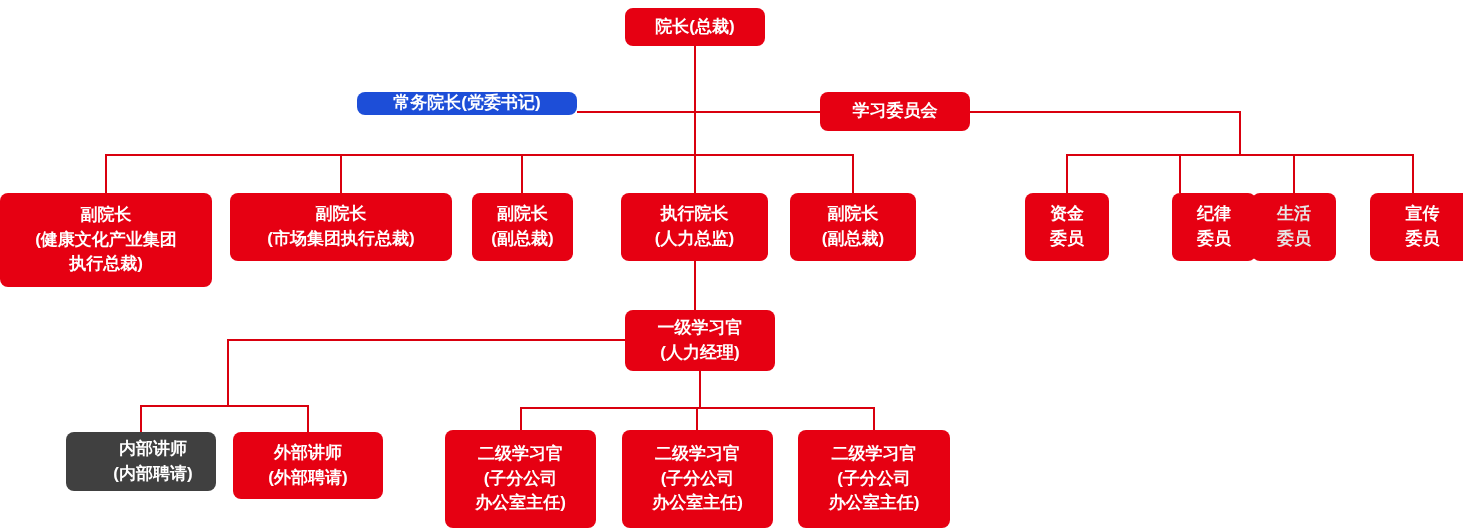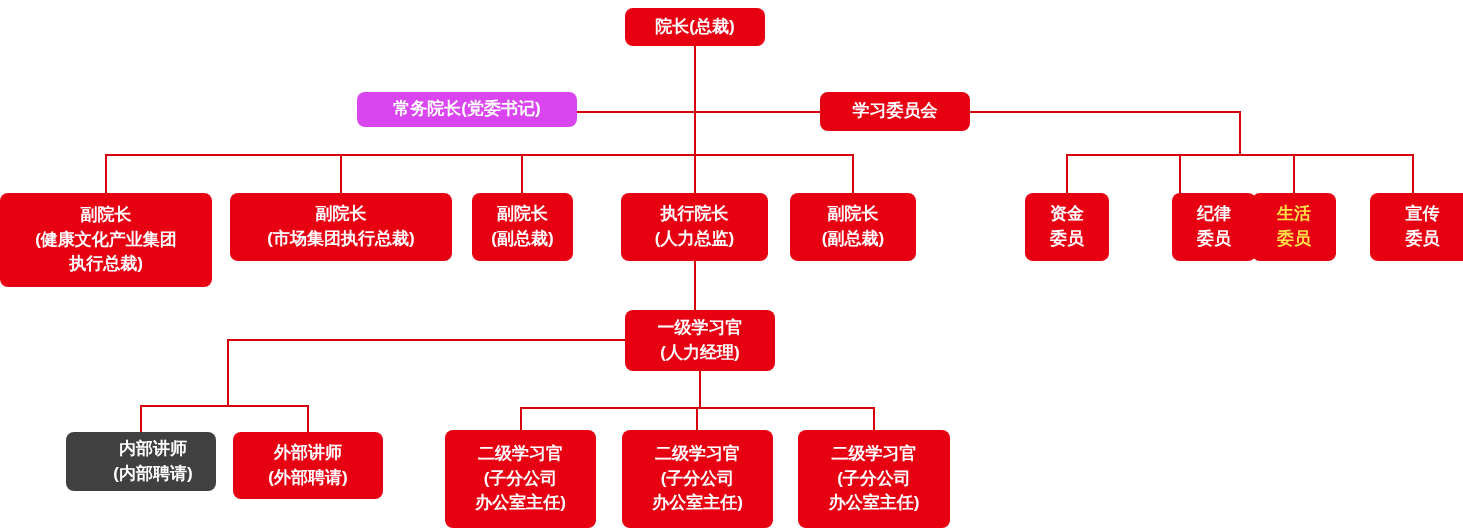--- a/index.html
+++ b/index.html
@@ -63,21 +63,21 @@
     <div class="connector" style="left: 140px; top: 407px; width: 2px; height: 25px; background: rgb(217, 0, 14);"></div>
     <div class="connector" style="left: 307px; top: 407px; width: 2px; height: 25px; background: rgb(217, 0, 14);"></div>
     <div class="connector" style="left: 699px; top: 371px; width: 2px; height: 37px; background: rgb(217, 0, 14);"></div>
     <div class="connector" style="left: 520px; top: 407px; width: 355px; height: 2px; background: rgb(217, 0, 14);"></div>
     <div class="connector" style="left: 520px; top: 409px; width: 2px; height: 21px; background: rgb(217, 0, 14);"></div>
     <div class="connector" style="left: 696px; top: 409px; width: 2px; height: 21px; background: rgb(217, 0, 14);"></div>
     <div class="connector" style="left: 873px; top: 409px; width: 2px; height: 21px; background: rgb(217, 0, 14);"></div>
     <div class="org-node" style="left: 625px; top: 8px; width: 140px; height: 38px; background: rgb(230, 0, 18); color: rgb(255, 255, 255);">
       <div class="node-line">院长(总裁)</div>
     </div>
-    <div class="org-node" style="left: 357px; top: 92px; width: 220px; height: 35px; background: #d946ef; color: rgb(255, 255, 255);">
+    <div class="org-node" style="left: 357px; top: 92px; width: 220px; height: 23px; background: #1d4ed8; color: rgb(255, 255, 255);">
       <div class="node-line">常务院长(党委书记)</div>
     </div>
     <div class="org-node" style="left: 820px; top: 92px; width: 150px; height: 39px; background: rgb(230, 0, 18); color: rgb(255, 255, 255);">
       <div class="node-line">学习委员会</div>
     </div>
     <div class="org-node" style="left: 0px; top: 193px; width: 212px; height: 94px; background: rgb(230, 0, 18); color: rgb(255, 255, 255);">
       <div class="node-line">副院长</div>
       <div class="node-line">(健康文化产业集团</div>
       <div class="node-line">执行总裁)</div>
     </div>
@@ -98,21 +98,21 @@
       <div class="node-line">(副总裁)</div>
     </div>
     <div class="org-node" style="left: 1025px; top: 193px; width: 84px; height: 68px; background: rgb(230, 0, 18); color: rgb(255, 255, 255);">
       <div class="node-line">资金</div>
       <div class="node-line">委员</div>
     </div>
     <div class="org-node" style="left: 1138px; top: 193px; width: 84px; height: 68px; background: rgb(230, 0, 18); color: rgb(255, 255, 255); margin-left: 34px;">
       <div class="node-line">纪律</div>
       <div class="node-line">委员</div>
     </div>
-    <div class="org-node" style="left: 1252px; top: 193px; width: 84px; height: 68px; background: rgb(230, 0, 18); color: #fde047;">
+    <div class="org-node" style="left: 1252px; top: 193px; width: 84px; height: 68px; background: rgb(230, 0, 18); color: #e5e5e5;">
       <div class="node-line">生活</div>
       <div class="node-line">委员</div>
     </div>
     <div class="org-node" style="left: 1370px; top: 193px; width: 105px; height: 68px; background: rgb(230, 0, 18); color: rgb(255, 255, 255);">
       <div class="node-line">宣传</div>
       <div class="node-line">委员</div>
     </div>
     <div class="org-node" style="left: 625px; top: 310px; width: 150px; height: 61px; background: rgb(230, 0, 18); color: rgb(255, 255, 255);">
       <div class="node-line">一级学习官</div>
       <div class="node-line">(人力经理)</div>

